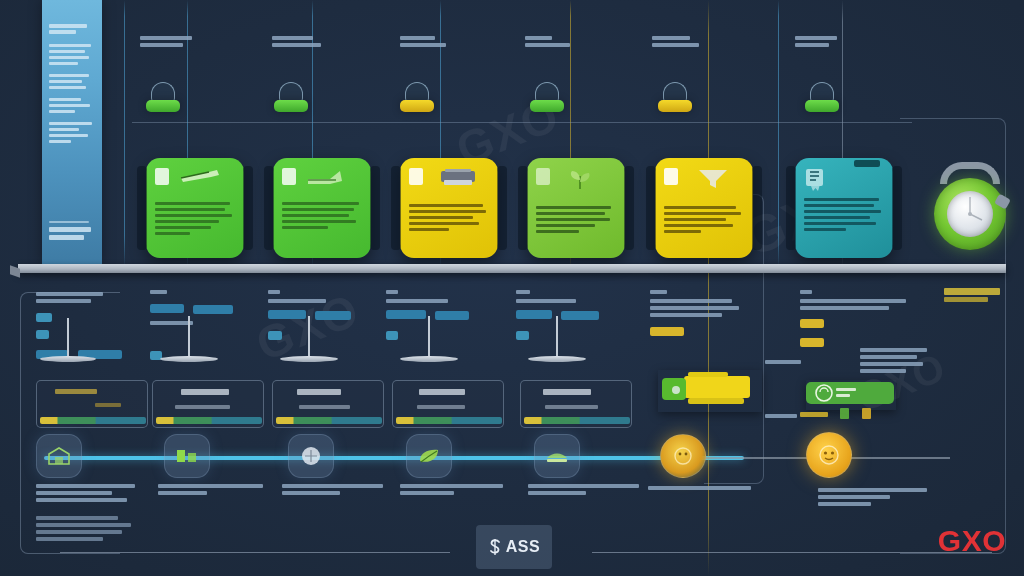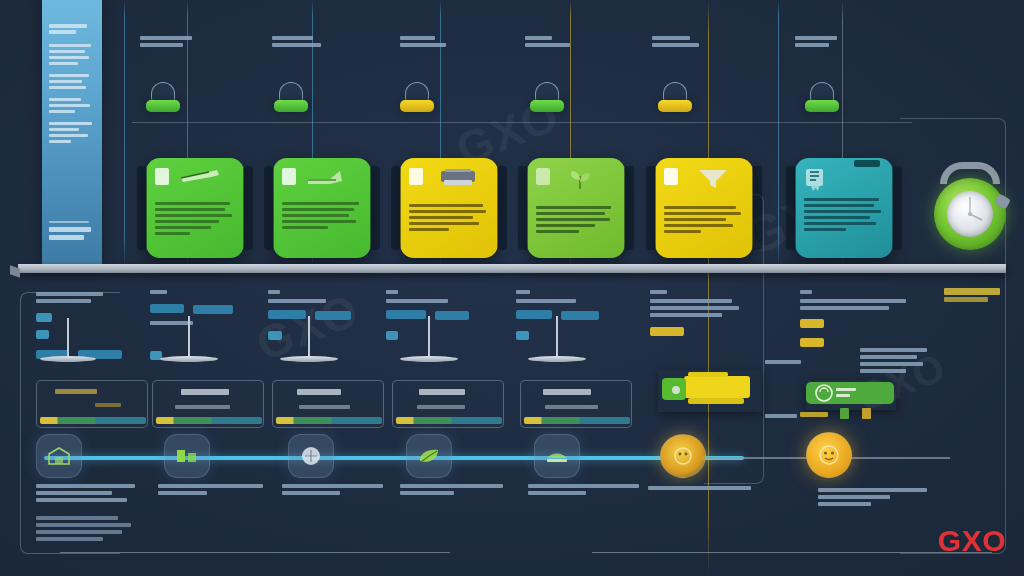--- a/index.html
+++ b/index.html
@@ -675,16 +675,23 @@
           <path d="M7 14 q4 3 8 0" stroke="#8a5f0c" stroke-width="1.4" fill="none"></path>
         </svg>
     </div>
   </div>
   <div class="nodecap" style="left:818px;top:488px;width:116px;">
     <span class="tl" style="width:94%;"></span>
     <span class="tl" style="width:62%;"></span>
     <span class="tl" style="width:46%;"></span>
   </div>
 
+  <div id="badge">
+    <svg width="14" height="18" style="flex:none;">
+      <path d="M11 4 C9 1.5 4 1.5 3.5 5 C3 8.5 10.5 8 10.5 11.5 C10.5 15 5 15.5 3 13" stroke="#e6edf5" stroke-width="1.8" fill="none" stroke-linecap="round"></path>
+      <path d="M7 1 L7 17" stroke="#e6edf5" stroke-width="1.4"></path>
+    </svg>
+    <span>ASS</span>
+  </div>
 
   <div id="logo">GXO</div>
 
 </div>
 
 </body></html>

